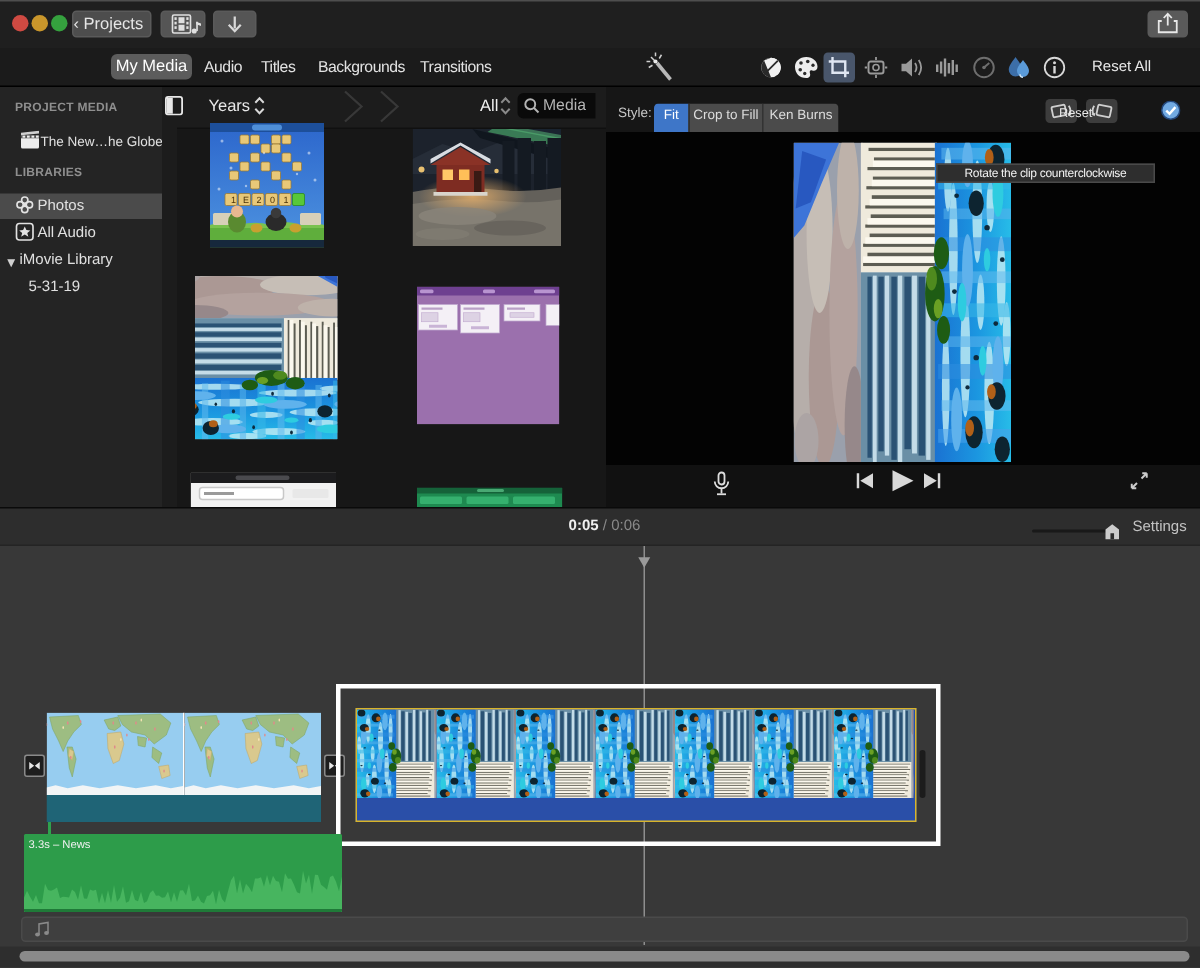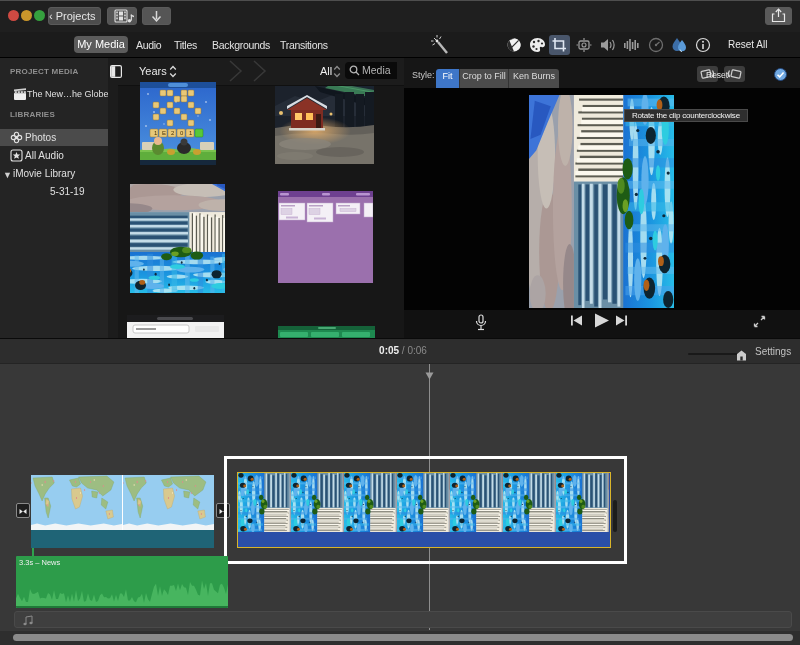--- a/index.html
+++ b/index.html
@@ -373,21 +373,21 @@
     </svg>
   </div>
   <div class="abs srow" style="top:147px;"><span style="margin-left:25px;">All Audio</span></div>
   <div class="abs" style="left:10px; top:148px; width:13px; height:13px;">
     <svg width="13" height="13" viewBox="0 0 13 13">
       <rect x="1" y="1" width="11" height="11" rx="2" fill="none" stroke="#e2e2e2" stroke-width="1.1"></rect>
       <path d="M6.5,3 L7.6,5.4 L10.2,5.6 L8.2,7.3 L8.9,9.8 L6.5,8.4 L4.1,9.8 L4.8,7.3 L2.8,5.6 L5.4,5.4 Z" fill="#e2e2e2"></path>
     </svg>
   </div>
   <div class="abs srow" style="top:165px;"><span style="position:absolute; left:3px; font-size:9px; top:2px; color:#d0d0d0;">▼</span><span style="margin-left:13px;">iMovie Library</span></div>
-  <div class="abs srow" style="top:183px;padding-left:31px;"><span style="margin-left:19px;">5-31-19</span></div>
+  <div class="abs srow" style="top:183px;"><span style="margin-left:19px;">5-31-19</span></div>
 
   <div class="abs" id="browser"></div>
   <div class="abs" id="bheader"></div>
   <div class="abs" style="left:110px; top:64px; width:12px; height:13px;">
     <svg width="12" height="13" viewBox="0 0 12 13">
       <rect x="0.6" y="0.6" width="10.8" height="11.8" rx="1.5" fill="none" stroke="#e8e8e8" stroke-width="1.2"></rect>
       <rect x="1.2" y="1.2" width="4" height="10.6" fill="#e8e8e8"></rect>
     </svg>
   </div>
   <div class="abs" style="left:139px; top:65px; color:#e8e8e8; font-size:11px;">Years</div>
@@ -605,21 +605,21 @@
       <circle cx="6.5" cy="6.5" r="6" fill="#71a9e2" stroke="#23477c" stroke-width="1"></circle>
       <path d="M3.5,6.7 L5.7,8.9 L9.6,4.4" fill="none" stroke="#fff" stroke-width="1.6"></path>
     </svg>
   </div>
   <div class="abs" id="viewer"></div>
   <div class="abs" style="left:529px; top:95px; width:145px; height:213px; overflow:hidden;">
     <svg viewBox="0 0 300 200" preserveAspectRatio="none" style="position:absolute; width:213px; height:145px; left:-34px; top:34px; transform:rotate(-90deg);">
         <use href="#wf"></use>
       </svg>
   </div>
-  <div class="abs" style="left:624px; top:109px; height:13px; background:#2e2e2e; border:1px solid #4a4a4a; color:#f2f2f2; font-size:8px; letter-spacing:-0.2px; line-height:12px; padding:0 7px; white-space:nowrap;">Rotate the clip counterclockwise</div>
+  <div class="abs" style="left:624px; top:109px; height:13px; background:#2e2e2e; border:1px solid #4a4a4a; color:#f2f2f2; font-size:8px; letter-spacing:-0.2px; line-height:12px; padding:0 18px; white-space:nowrap;">Rotate the clip counterclockwise</div>
   <div class="abs" id="transport"></div>
   <div class="abs" style="left:474px; top:314px; width:14px; height:18px;">
     <svg width="14" height="18" viewBox="0 0 14 18">
       <rect x="5" y="1" width="4" height="8" rx="2" fill="none" stroke="#ddd" stroke-width="1.2"></rect>
       <path d="M2.5,7 a4.5,4.5 0 0 0 9,0" fill="none" stroke="#ddd" stroke-width="1.2"></path>
       <line x1="7" y1="11.5" x2="7" y2="15" stroke="#ddd" stroke-width="1.2"></line>
       <line x1="4" y1="15.5" x2="10" y2="15.5" stroke="#ddd" stroke-width="1.2"></line>
     </svg>
   </div>
   <div class="abs" style="left:571px; top:312px; width:56px; height:17px;">

